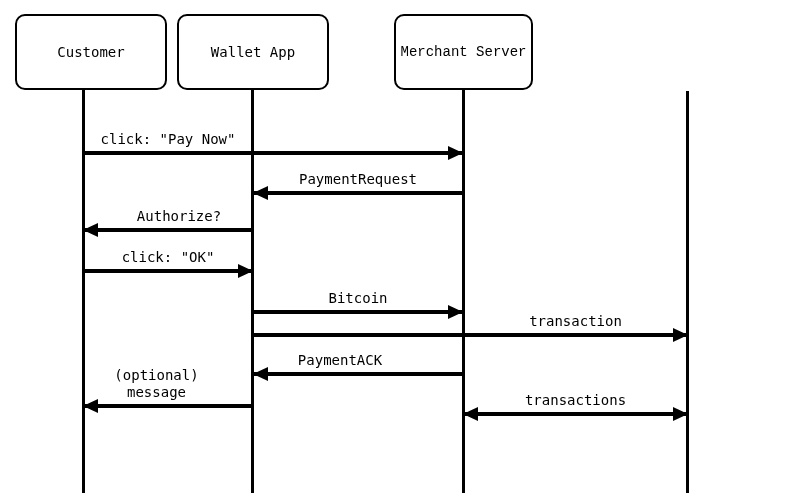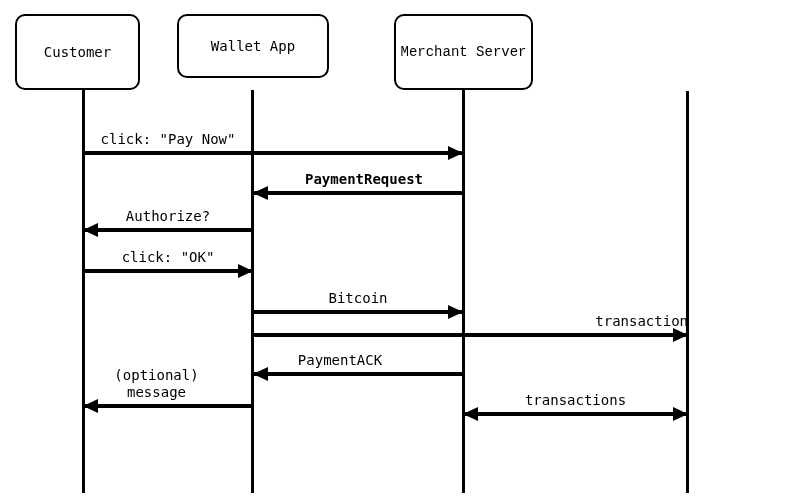--- a/index.html
+++ b/index.html
@@ -55,67 +55,67 @@
     border-bottom: 7px solid transparent;
   }
   .head.right { border-left: 15px solid #000000; }
   .head.left  { border-right: 15px solid #000000; }
 </style>
 </head>
 <body>
 
 <div class="stage">
 
-  <div class="participant rect" style="left:15px; top:14px; width:125px; height:76px;">
+  <div class="participant rect" style="left:15px; top:14px; width:152px; height:76px;">
     <span>Customer</span>
   </div>
-  <div class="participant rect" style="left:177px; top:14px; width:152px; height:64px;">
+  <div class="participant rect" style="left:177px; top:14px; width:152px; height:76px;">
     <span>Wallet App</span>
   </div>
   <div class="participant rect" style="left:394px; top:14px; width:139px; height:76px;font-family:Liberation Mono, monospace;">
     <span>Merchant Server</span>
   </div>
 
   <div class="lifeline" style="left:82px;  top:90px; height:403px;"></div>
   <div class="lifeline" style="left:251px; top:90px; height:403px;"></div>
   <div class="lifeline" style="left:462px; top:90px; height:403px;"></div>
   <div class="lifeline" style="left:686px; top:91px; height:402px;"></div>
 
   <div>
     <div class="msg-label" style="left:83px; top:131px; width:170px;">click: "Pay Now"</div>
     <div class="msg-line" style="left:83px; top:151px; width:380px;"></div>
     <div class="head right" style="left:448px; top:146px;"></div>
   </div>
 
   <div>
-    <div class="msg-label" style="left:259px; top:171px; width:210px;font-weight:bold;">PaymentRequest</div>
+    <div class="msg-label" style="left:253px; top:171px; width:210px;">PaymentRequest</div>
     <div class="msg-line" style="left:253px; top:191px; width:210px;"></div>
     <div class="head left" style="left:253px; top:186px;"></div>
   </div>
 
   <div>
-    <div class="msg-label" style="left:83px; top:208px; width:170px;">Authorize?</div>
+    <div class="msg-label" style="left:83px; top:208px; width:170px;padding-left:11px;">Authorize?</div>
     <div class="msg-line" style="left:83px; top:228px; width:170px;"></div>
     <div class="head left" style="left:83px; top:223px;"></div>
   </div>
 
   <div>
     <div class="msg-label" style="left:83px; top:249px; width:170px;">click: "OK"</div>
     <div class="msg-line" style="left:83px; top:269px; width:170px;"></div>
     <div class="head right" style="left:238px; top:264px;"></div>
   </div>
 
   <div>
     <div class="msg-label" style="left:253px; top:290px; width:210px;">Bitcoin</div>
     <div class="msg-line" style="left:253px; top:310px; width:210px;"></div>
     <div class="head right" style="left:448px; top:305px;"></div>
   </div>
 
   <div>
-    <div class="msg-label" style="left:463px; top:313px; width:225px;text-align:right;">transaction</div>
+    <div class="msg-label" style="left:463px; top:313px; width:225px;">transaction</div>
     <div class="msg-line" style="left:253px; top:333px; width:435px;"></div>
     <div class="head right" style="left:673px; top:328px;"></div>
   </div>
 
   <div>
     <div class="msg-label" style="left:235px; top:352px; width:210px;">PaymentACK</div>
     <div class="msg-line" style="left:253px; top:372px; width:210px;"></div>
     <div class="head left" style="left:253px; top:367px;"></div>
   </div>
 

